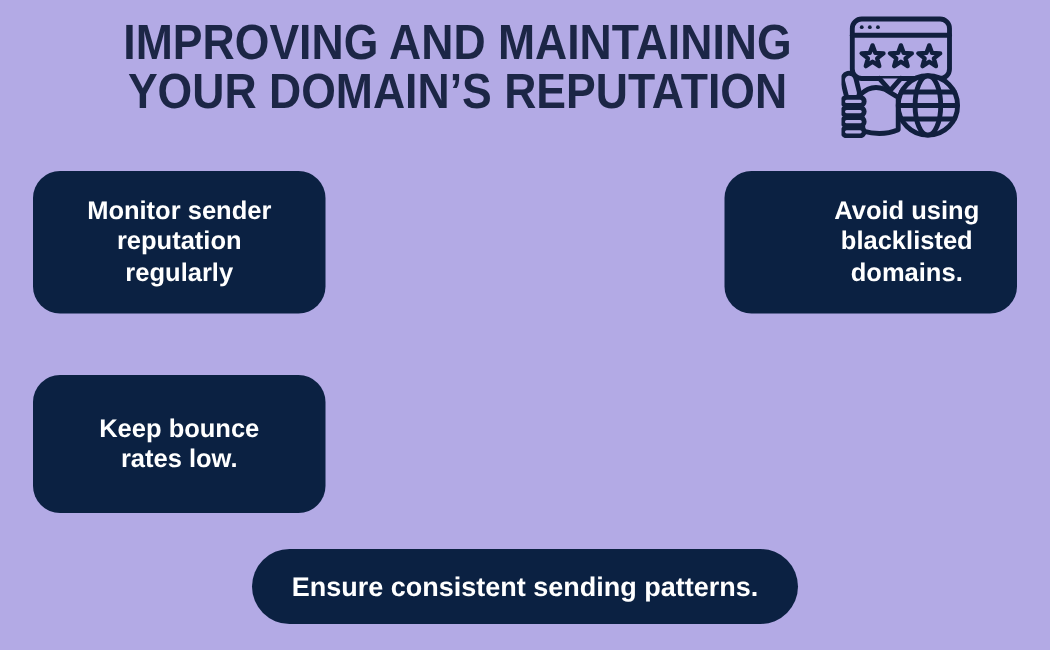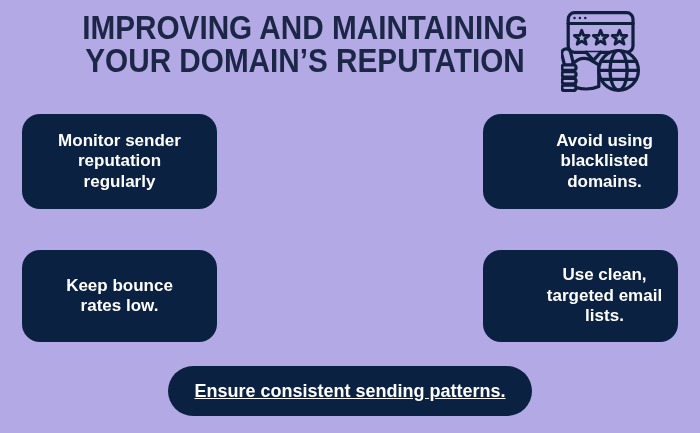--- a/index.html
+++ b/index.html
@@ -65,21 +65,20 @@
     height: 50px;
     border-radius: 25px;
     background: #0b2142;
     color: #ffffff;
     font-weight: bold;
     font-size: 18px;
     display: flex;
     align-items: center;
     justify-content: center;
     text-align: center;
-    text-decoration: underline;
   }
 </style>
 </head>
 <body>
 
 <div class="header">
   <div class="title">IMPROVING AND MAINTAINING
 YOUR DOMAIN’S REPUTATION</div>
   <svg class="header-icon" width="90" height="83" viewBox="0 0 100 92" fill="none" stroke="#111f3e" stroke-width="3.6" stroke-linejoin="round" stroke-linecap="round">
     <g>
@@ -118,18 +117,15 @@
 reputation
 regularly</div>
   <div class="card w2">Avoid using
 blacklisted
 domains.</div>
 </div>
 
 <div class="row row2">
   <div class="card w1">Keep bounce
 rates low.</div>
-  <div class="card w2">Use clean,
-targeted email
-lists.</div>
 </div>
 
 <div class="footer-pill">Ensure consistent sending patterns.</div>
 
 </body></html>

